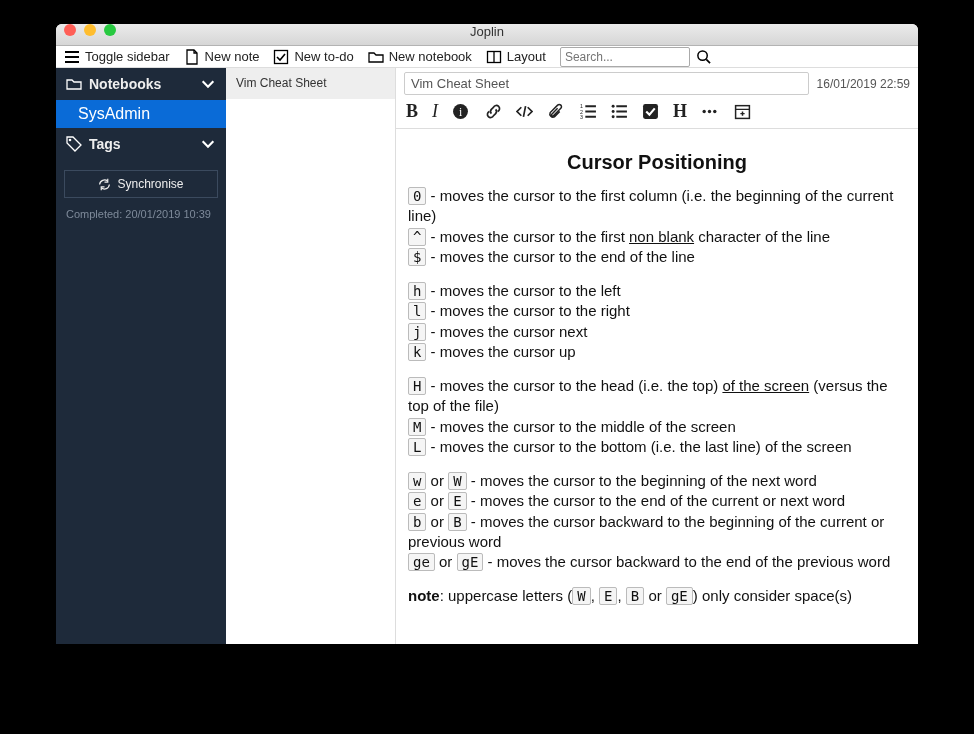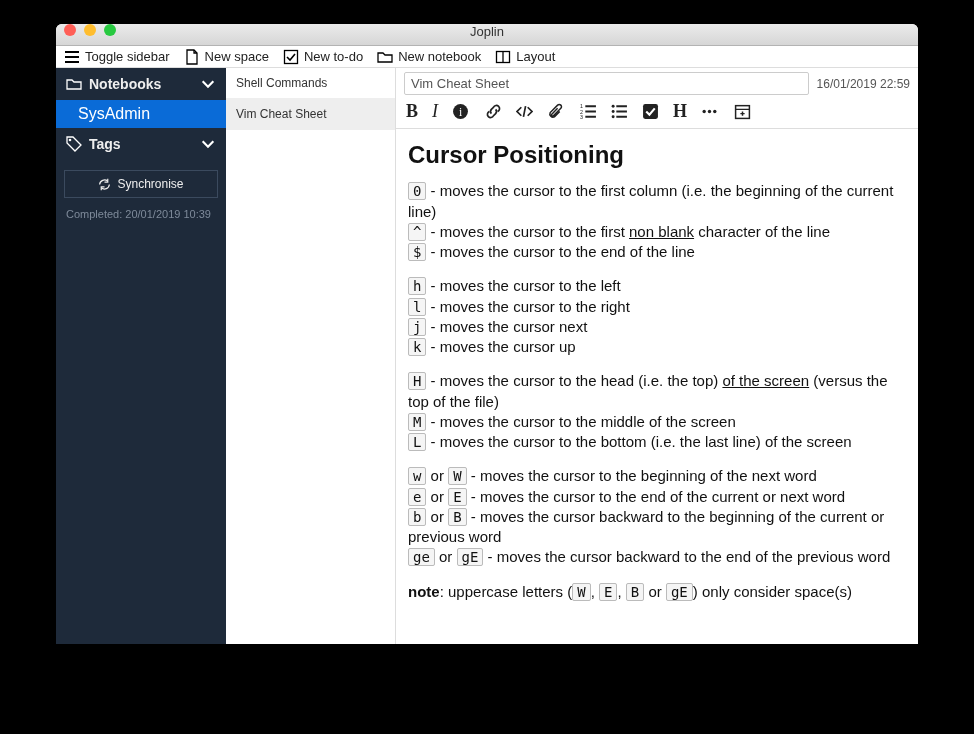--- a/index.html
+++ b/index.html
@@ -189,23 +189,24 @@
   .ic-h { font-family: Georgia, serif; font-weight:bold; font-size:18px; }
   .content {
     flex:1;
     overflow:auto;
     padding: 4px 12px 10px 12px;
     font-size: 15px;
     line-height:1.35;
     color:#111;
   }
   .content h2 {
-    font-size:24px;
+    font-size:20px;
     font-weight:700;
-    margin:6px 0 10px 0;
+    margin:16px 0 10px 0;
+    text-align:center;
   }
   .content p { margin: 0 0 14px 0; }
   .k {
     font-family: ui-monospace, Menlo, Consolas, monospace;
     font-size:14px;
     border:1px solid #bbb;
     background:#f5f5f5;
     padding:0 4px;
     border-radius:2px;
   }
@@ -231,41 +232,48 @@
       <svg viewBox="0 0 16 16">
           <path d="M1 3h14M1 8h14M1 13h14" stroke="#000" stroke-width="2" fill="none"></path>
         </svg>
       <span>Toggle sidebar</span>
     </div>
     <div class="tbtn">
       <svg viewBox="0 0 16 16">
           <path d="M3 1h7l3 3v11H3z" fill="none" stroke="#000" stroke-width="1.3"></path>
           <path d="M10 1v3h3" fill="none" stroke="#000" stroke-width="1.3"></path>
         </svg>
-      <span>New space</span>
+      <span>New note</span>
     </div>
     <div class="tbtn">
       <svg viewBox="0 0 16 16">
           <rect x="1.5" y="1.5" width="13" height="13" fill="none" stroke="#000" stroke-width="1.3"></rect>
           <path d="M4 8l3 3 5-6" fill="none" stroke="#000" stroke-width="1.6"></path>
         </svg>
       <span>New to-do</span>
     </div>
     <div class="tbtn">
       <svg viewBox="0 0 16 16">
           <path d="M1 4h5l2 2h7v7H1z" fill="none" stroke="#000" stroke-width="1.3"></path>
         </svg>
       <span>New notebook</span>
     </div>
     <div class="tbtn">
       <svg viewBox="0 0 16 16">
           <rect x="1.5" y="2.5" width="13" height="11" fill="none" stroke="#000" stroke-width="1.3"></rect>
           <line x1="8" y1="2.5" x2="8" y2="13.5" stroke="#000" stroke-width="1.3"></line>
         </svg>
       <span>Layout</span>
+    </div>
+    <div class="search-wrap">
+      <input type="text" placeholder="Search..." style="">
+      <svg viewBox="0 0 16 16" style="width:15px;height:15px">
+          <circle cx="7" cy="7" r="5" fill="none" stroke="#000" stroke-width="1.6"></circle>
+          <line x1="11" y1="11" x2="15" y2="15" stroke="#000" stroke-width="1.8"></line>
+        </svg>
     </div>
   </div>
 
   <div class="main">
 
     <div class="sidebar">
       <div class="sb-section">
         <span class="lead">
           <svg viewBox="0 0 16 16">
               <path d="M1 4h5l2 2h7v7H1z" fill="none" stroke="#fff" stroke-width="1.3"></path>
@@ -295,23 +303,20 @@
         <svg viewBox="0 0 16 16" style="width:13px;height:13px">
             <path d="M2 8a6 6 0 0 1 10-4M14 8a6 6 0 0 1-10 4" fill="none" stroke="#eee" stroke-width="1.5"></path>
             <path d="M12 1v4h-4M4 15v-4h4" fill="none" stroke="#eee" stroke-width="1.5"></path>
           </svg>
         <span>Synchronise</span>
       </button>
       <div class="sync-status">Completed: 20/01/2019 10:39</div>
     </div>
 
     <div class="notelist">
-      <div class="note-row">
-        <span>Shell Commands</span>
-      </div>
       <div class="note-row selected">
         <span>Vim Cheat Sheet</span>
       </div>
     </div>
 
     <div class="editor">
       <div class="note-title-row">
         <input class="note-title-input" value="Vim Cheat Sheet" style="">
         <span class="note-date">16/01/2019 22:59</span>
       </div>

